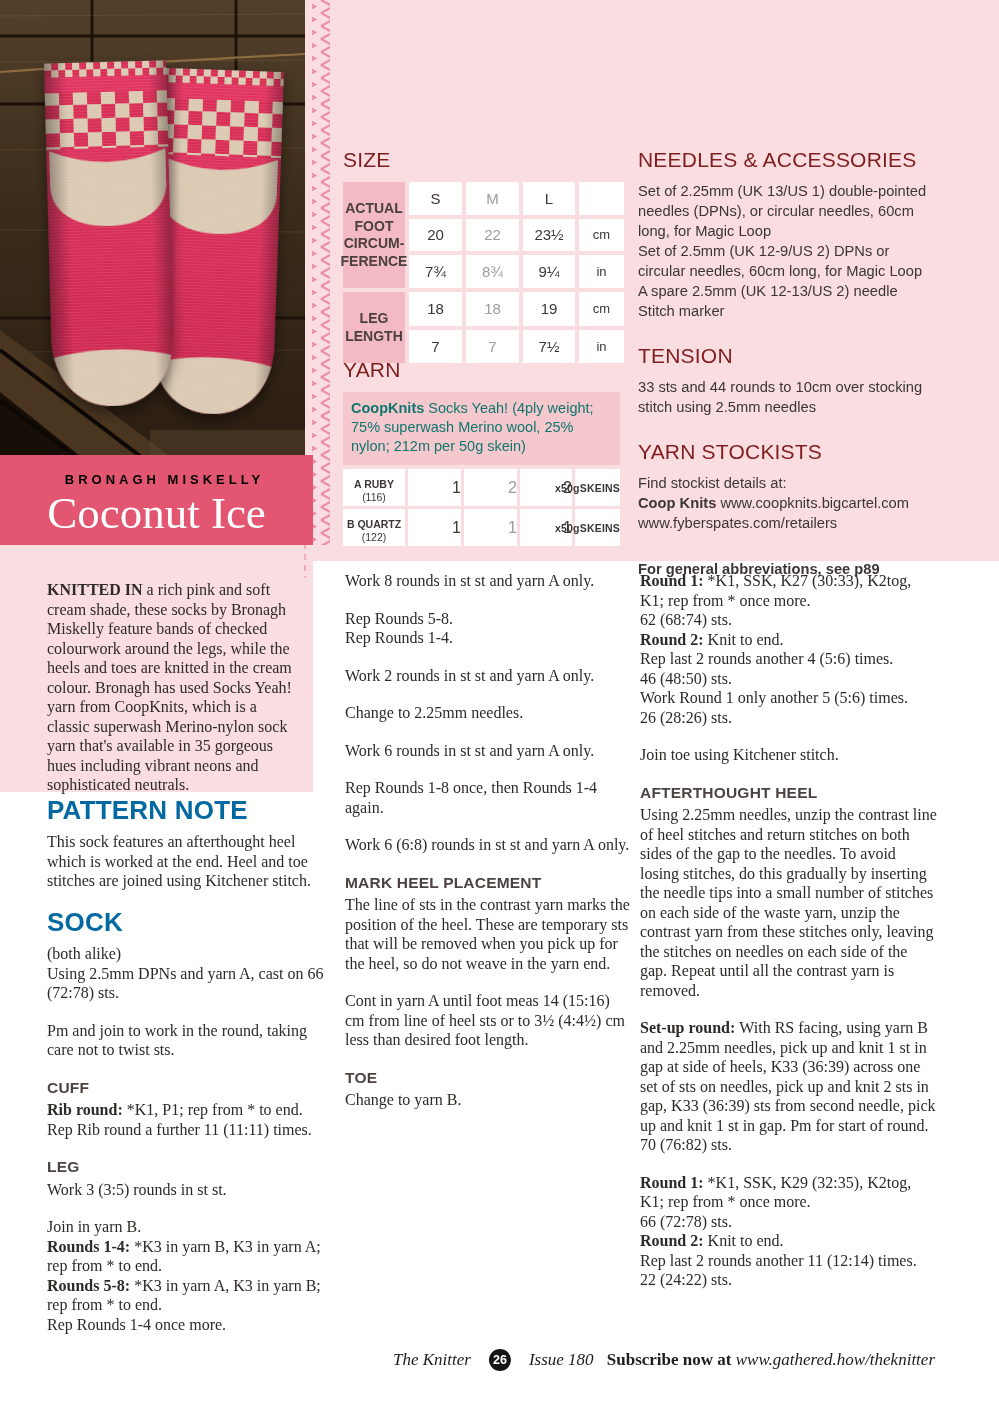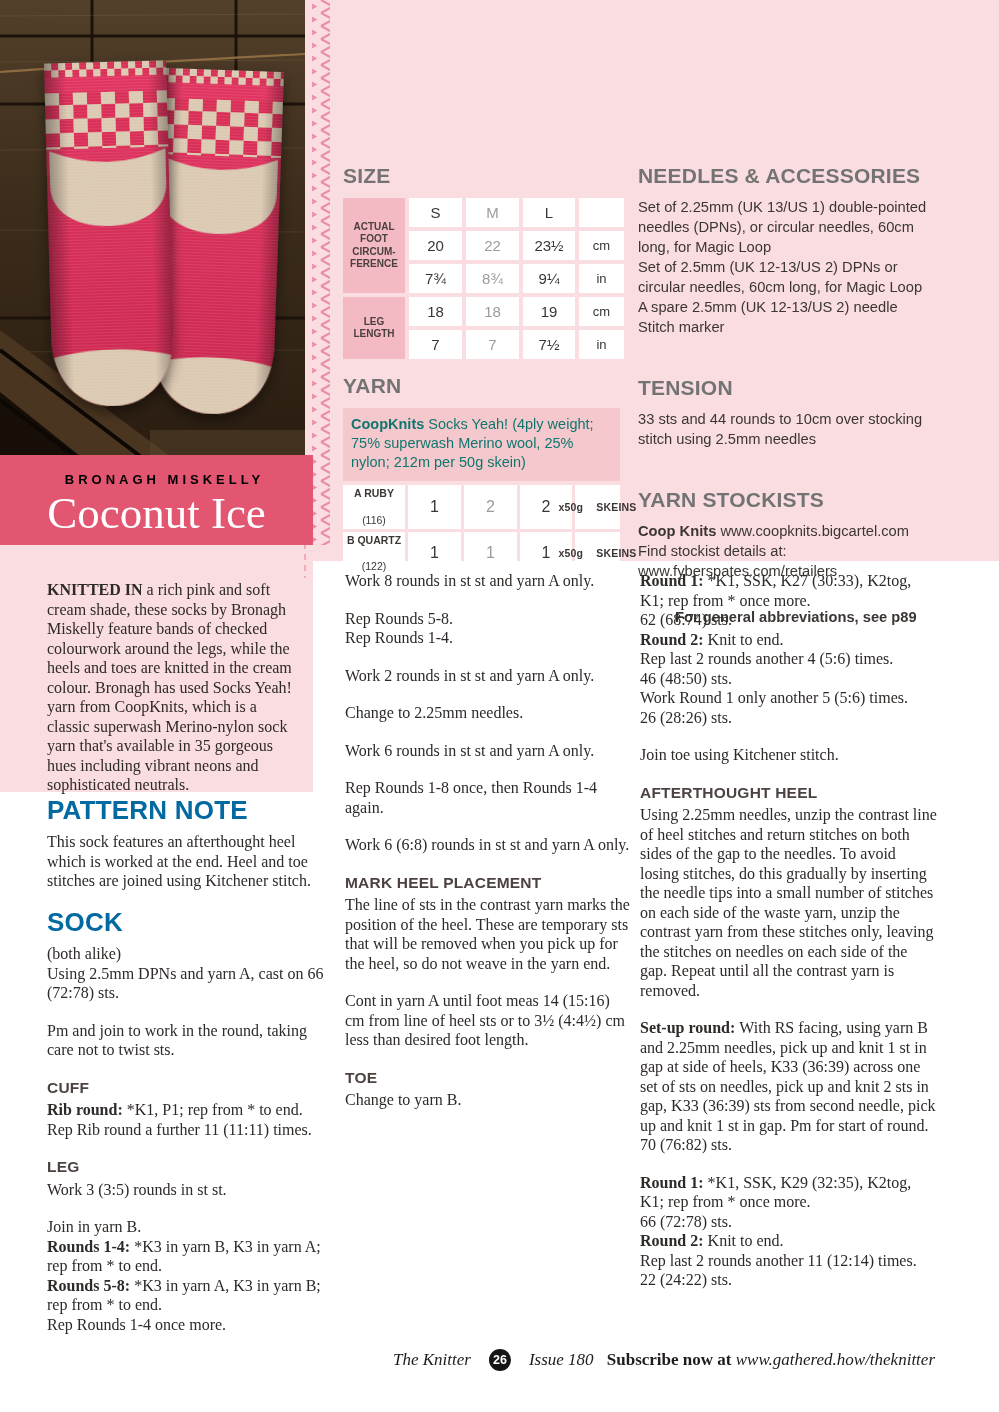--- a/index.html
+++ b/index.html
@@ -15,49 +15,49 @@
   .stitch-strip{position:absolute;left:300px;top:0;width:34px;height:585px;display:block;}
   
   .banner{position:absolute;left:0;top:455px;width:313px;height:90px;background:#e25671;text-align:center;}
   .banner .author{margin-top:17px;font-size:13px;font-weight:700;letter-spacing:4px;color:#000000;padding-left:16px;}
   .banner .title{margin-top:4px;font-family:"Liberation Serif",serif;font-size:45px;line-height:1;color:#ffffff;}
   
   .intro-text{position:absolute;left:47px;top:580px;width:248px;
     font-family:"Liberation Serif",serif;font-size:16px;line-height:19.5px;color:#2e2a28;}
   .intro-text b{font-weight:700;}
   
-  .ph{font-size:21px;font-weight:700;color:#737373;letter-spacing:.2px;margin:16px 0 10px 0;}
+  .ph{font-size:21px;font-weight:400;color:#7f1d1d;letter-spacing:.2px;margin:0 0 10px 0;}
   
   .size-block{position:absolute;left:343px;top:148px;width:280px;}
   .grid5{display:grid;grid-template-columns:62px 53px 53px 52px 45px;gap:4px;}
   .grid5 .c{background:#ffffff;display:flex;align-items:center;justify-content:center;
     font-size:15px;color:#3b3634;min-height:29px;text-align:center;}
-  .grid5 .labelcell{background:#f3bac3;font-size:10px;font-weight:700;line-height:1.25;
-    color:#4a403e;padding:2px;}
+  .grid5 .labelcell{background:#f3bac3;font-size:14px;font-weight:700;line-height:1.25;
+    color:#4a403e;padding:18px;}
   .grid5 .unit{font-size:13px;}
   .grid5 .grey{color:#9c9c9c;}
   .rows3{grid-row:1 / span 3;}
   .rows2{grid-row:4 / span 2;}
   .yarn-block{position:absolute;left:343px;top:358px;width:280px;}
   .yarn-desc{background:#f5c8cd;width:261px;padding:7px 8px 9px 8px;font-size:14.5px;
     line-height:1.32;color:#0f766e;margin-bottom:4px;}
   .yarn-desc b{font-weight:700;}
   .ygrid{display:grid;grid-template-columns:62px 53px 53px 52px 45px;gap:3px;}
-  .ygrid .c{background:#ffffff;display:flex;align-items:center;justify-content:center;
-    font-size:16px;color:#3b3634;min-height:33px;text-align:center;gap:13px;}
+  .ygrid .c{background:#ffffff;display:flex;align-items:center;justify-content:flex-end;
+    font-size:16px;color:#3b3634;min-height:33px;text-align:center;}
   .ygrid .ylabel{flex-direction:column;font-size:10.5px;line-height:1.25;padding:2px;}
   .ygrid .ylabel .nm{font-weight:700;}
   .ygrid .yunit{flex-direction:row;font-size:10.5px;font-weight:700;line-height:1.2;letter-spacing:.2px;}
   .ygrid .grey{color:#9c9c9c;}
   
   .info-right{position:absolute;left:638px;top:148px;width:302px;}
   .info-right p{margin:0;font-size:14.7px;line-height:1.36;color:#3b3634;}
   .info-right .gap{height:22px;}
   .info-right .smallgap{height:26px;}
-  .info-right .note{font-weight:700;margin-left:37px;}
+  .info-right .note{font-weight:700;}
   .info-right b{font-weight:700;}
   
   .pattern-col{position:absolute;font-family:"Liberation Serif",serif;font-size:16px;
     line-height:19.5px;color:#2e2a28;}
   .colA{left:47px;top:797px;width:283px;}
   .colB{left:345px;top:571px;width:287px;}
   .colC{left:640px;top:571px;width:297px;}
   .pattern-col p{margin:0 0 18px 0;}
   .pattern-col b{font-weight:700;}
   .pattern-col .h1{font-family:"Liberation Sans",sans-serif;font-size:26px;font-weight:700;
@@ -251,30 +251,30 @@
     <div class="c yunit">
       <span>x50g</span>
       <span>SKEINS</span>
     </div>
   </div>
 </div>
 
 <div class="info-right">
   <div class="ph">NEEDLES &amp; ACCESSORIES</div>
   <p>Set of 2.25mm (UK 13/US 1) double-pointed needles (DPNs), or circular needles, 60cm long, for Magic Loop</p>
-  <p>Set of 2.5mm (UK 12-13/US 2) DPNs or circular needles, 60cm long, for Magic Loop</p>
+  <p>Set of 2.5mm (UK 12-9/US 2) DPNs or circular needles, 60cm long, for Magic Loop</p>
   <p>A spare 2.5mm (UK 12-13/US 2) needle</p>
   <p>Stitch marker</p>
   <div class="gap"></div>
   <div class="ph">TENSION</div>
   <p>33 sts and 44 rounds to 10cm over stocking stitch using 2.5mm needles</p>
   <div class="gap"></div>
   <div class="ph">YARN STOCKISTS</div>
+  <p>Find stockist details at:</p>
   <p><b>Coop Knits</b><span> www.coopknits.bigcartel.com</span></p>
-  <p>Find stockist details at:</p>
   <p>www.fyberspates.com/retailers</p>
   <div class="smallgap"></div>
   <p class="note">For general abbreviations, see p89</p>
 </div>
 
 <div class="pattern-col colA">
     <div class="h1">PATTERN NOTE</div>
     <p><span>This sock features an afterthought heel which is worked at the end. Heel and toe stitches are joined using Kitchener stitch.</span></p>
     <div class="h1">SOCK</div>
     <p><span>(both alike)</span><br><span>Using 2.5mm DPNs and yarn A, cast on 66 (72:78) sts.</span></p>

